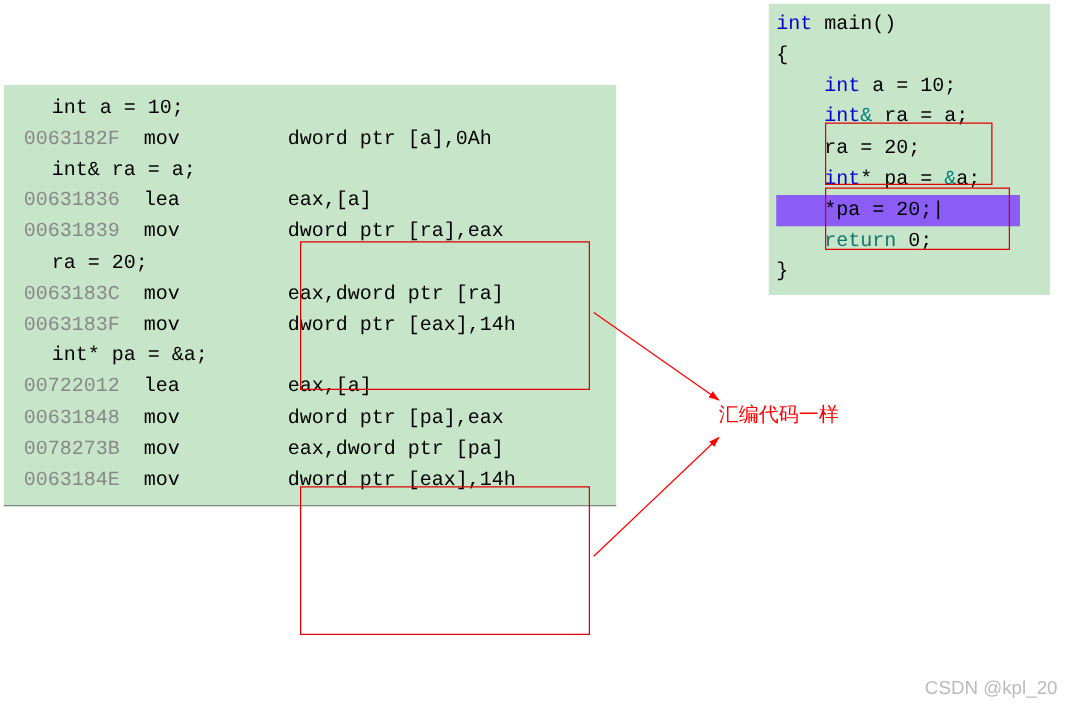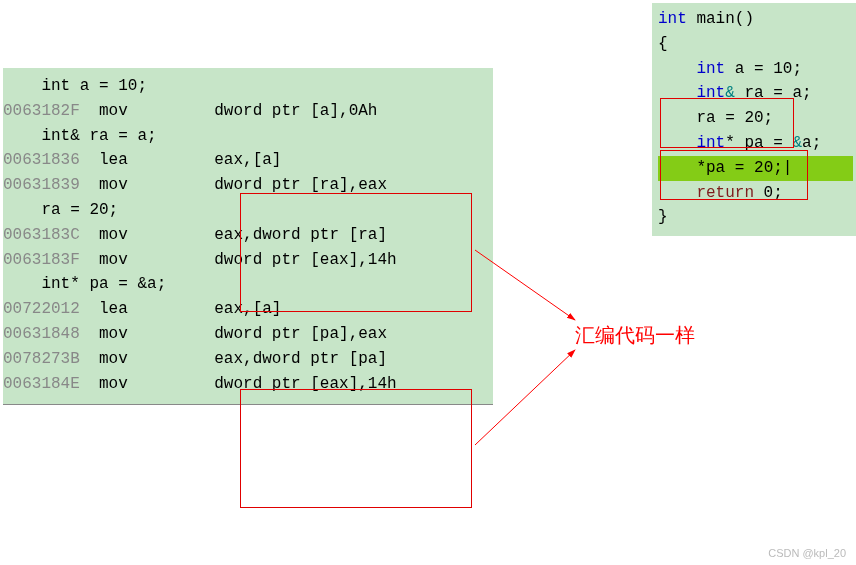--- a/index.html
+++ b/index.html
@@ -18,66 +18,66 @@
     left: 3px;
     top: 68px;
     width: 490px;
     background: #c7e5c8;
     padding: 6px 0 8px 0;
     line-height: 1.55;
     border-bottom: 1px solid #888;
   }
   .right-panel {
     position: absolute;
-    right: 0;
+    right: 16px;
     top: 3px;
     width: 195px;
     background: #c7e5c8;
-    padding: 4px 3px 6px 6px;
+    padding: 4px 24px 6px 6px;
     line-height: 1.55;
     font-family: Liberation Mono, monospace;
   }
   .line { white-space: pre; }
   .kw   { color: #0000cc; }
-  .gray { color: #888888; }
-  .ret  { color: #7f1d1d; }
+  .gray { color: #888888; padding-left: 16px; }
+  .ret  { color: #0f766e; }
   .amp  { color: #008080; }
-  .highlight { background: #84cc16; }
+  .highlight { background: #8b5cf6; }
   .redbox {
     position: absolute;
     border: 1px solid #e00000;
     pointer-events: none;
   }
   
   .box1 { left: 240px; top: 193px;  width: 230px; height: 117px; }
   .box2 { left: 240px; top: 389px;  width: 230px; height: 117px; }
   
   .box3 { left: 660px; top: 98px;  width: 132px; height: 48px; }
   .box4 { left: 660px; top: 150px; width: 146px; height: 48px; }
   .annot {
     position: absolute;
     left: 575px;
     top: 322px;
     color: #ff0000;
     font-family: SimSun, "Microsoft YaHei", serif;
-    font-size: 20px;
+    font-size: 16px;
   }
   svg.arrows {
     position: absolute;
     left: 0; top: 0;
     width: 856px; height: 565px;
     pointer-events: none;
   }
   .watermark {
     position: absolute;
     right: 10px;
     bottom: 6px;
     color: #bbb;
     font-family: Arial, sans-serif;
-    font-size: 11px;
+    font-size: 15px;
   }
 </style>
 </head>
 <body>
 
 <div class="left-panel">
   <div class="line">    int a = 10;</div>
   <div class="line"><span class="gray">0063182F</span><span>  mov         dword ptr [a],0Ah</span></div>
   <div class="line"></div>
   <div class="line">    int&amp; ra = a;</div>

